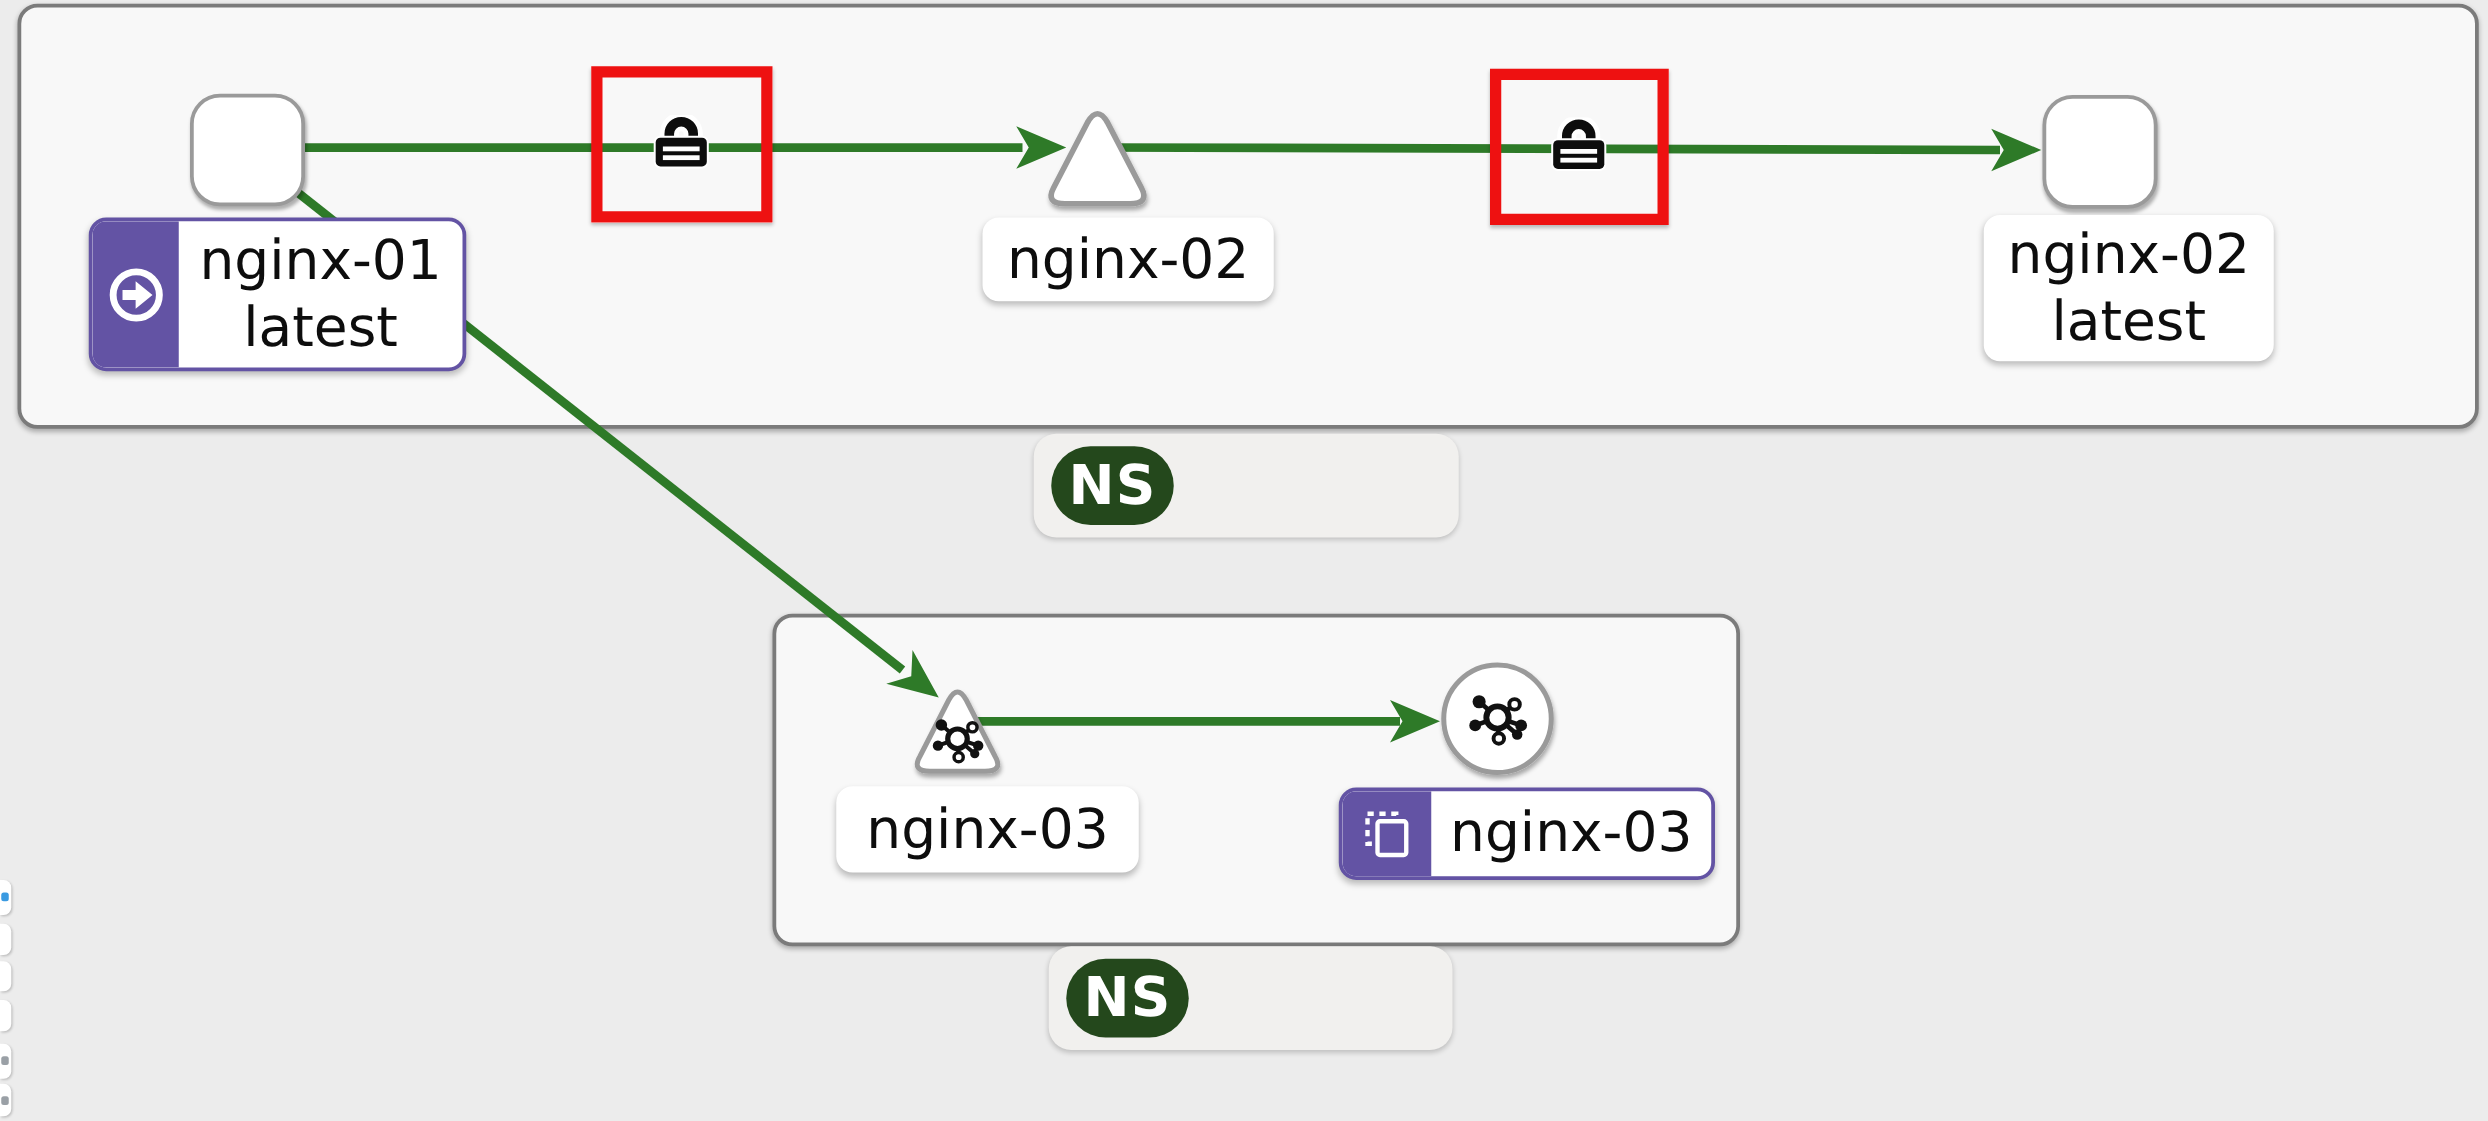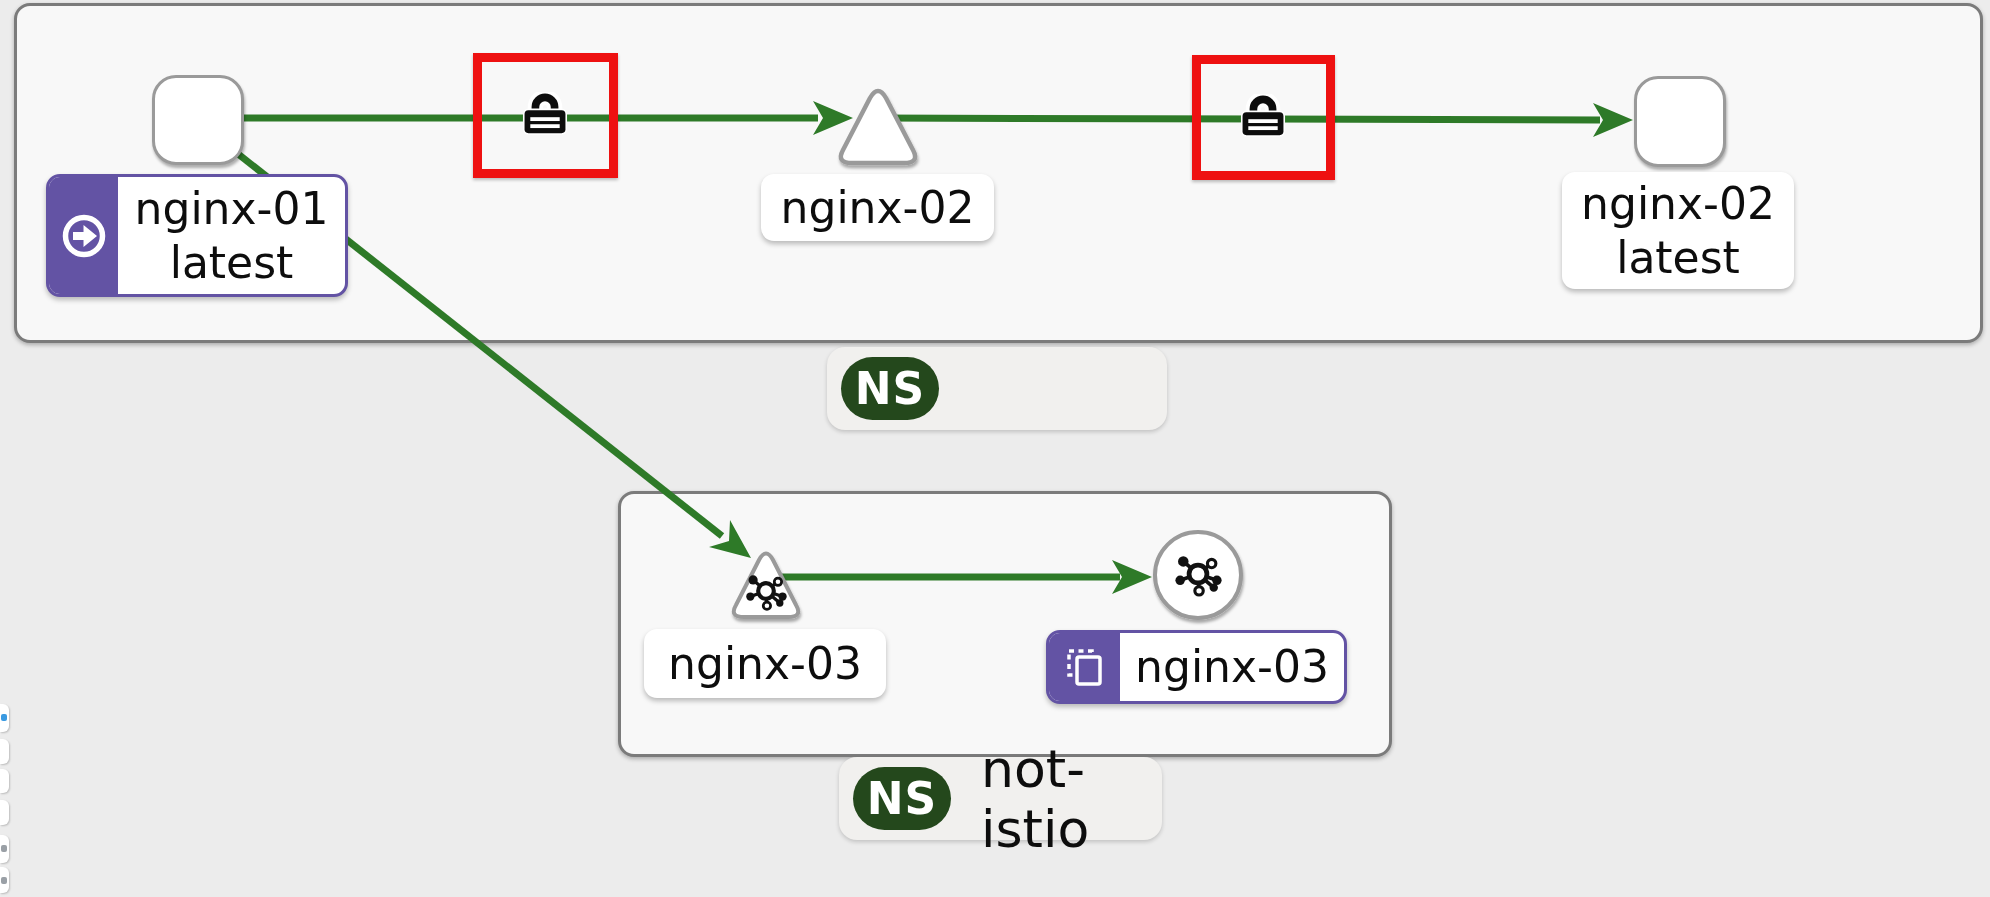--- a/index.html
+++ b/index.html
@@ -20,33 +20,34 @@
   .red-box{
     position:absolute;border:9px solid #ee1111;z-index:4;box-sizing:border-box;
     box-shadow:0 2px 3px rgba(0,0,0,0.25);
   }
   .lock-icon{position:absolute;z-index:5;}
   .node-label{
     position:absolute;background:#ffffff;border-radius:13px;z-index:6;
     display:flex;align-items:center;justify-content:center;text-align:center;
     font-size:44px;line-height:1.22;box-shadow:0 3px 5px rgba(0,0,0,0.25);
     box-sizing:border-box;
+    margin-left:25px;
   }
   .node-label.badged{
     border:3.5px solid #6353a4;border-radius:14px;padding:0;overflow:hidden;
     justify-content:flex-start;text-align:center;
   }
   .badge-band{
     align-self:stretch;background:#6353a4;display:flex;align-items:center;justify-content:center;
     flex:0 0 69px;
   }
   .label-text{flex:1;display:flex;flex-direction:column;align-items:center;justify-content:center;}
   .ns-badge{
     position:absolute;background:#f1f0ee;border-radius:18px;z-index:6;
-    display:flex;align-items:center;gap:30px;padding:0 22px 0 14px;
+    display:flex;align-items:center;gap:4px;padding:0 22px 0 14px;
     box-shadow:0 2px 4px rgba(0,0,0,0.18);box-sizing:border-box;
   }
   .ns-pill{
     background:#24481c;color:#ffffff;font-weight:bold;font-size:44px;
     border-radius:32px;width:98px;height:63px;display:flex;align-items:center;justify-content:center;
     flex:0 0 auto;letter-spacing:1px;
   }
   .ns-name{font-size:52px;}
   .tb-btn{
     position:absolute;left:0;width:9px;height:28px;background:#ffffff;
@@ -185,21 +186,20 @@
     <div class="label-text">
       <span>nginx-03</span>
     </div>
   </div>
 
   <div class="ns-badge" style="left:827px;top:347px;width:340px;height:83px;">
     <span class="ns-pill">NS</span>
   </div>
   <div class="ns-badge" style="left:839px;top:757px;width:323px;height:83px;">
     <span class="ns-pill">NS</span>
-    <span class="ns-name">not-istio</span>
   </div>
 
   <div class="tb-btn" style="top:704px;">
     <span class="tb-dot blue"></span>
   </div>
   <div class="tb-btn" style="top:739px;height:25px;"></div>
   <div class="tb-btn" style="top:769px;height:24px;"></div>
   <div class="tb-btn" style="top:800px;height:25px;"></div>
   <div class="tb-btn" style="top:835px;">
     <span class="tb-dot"></span>

